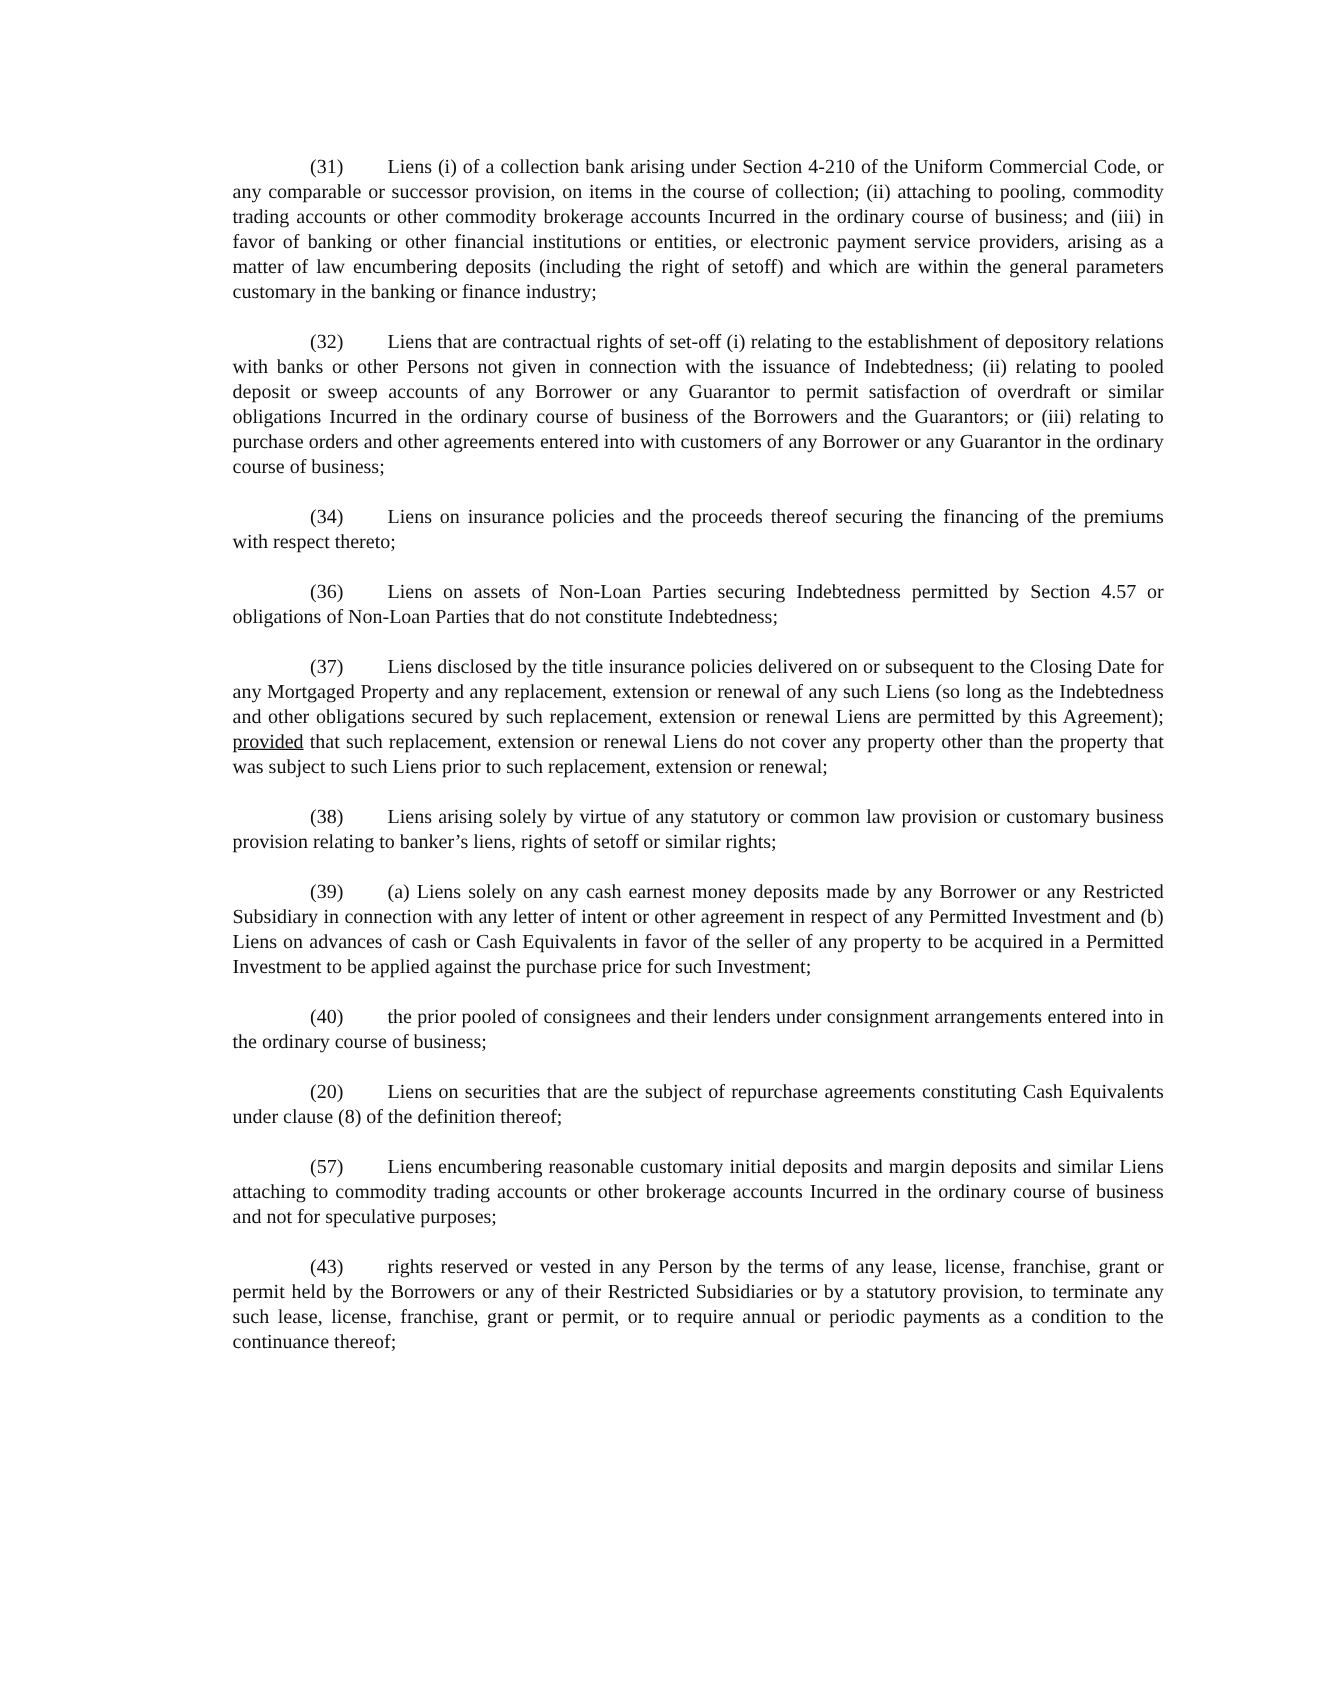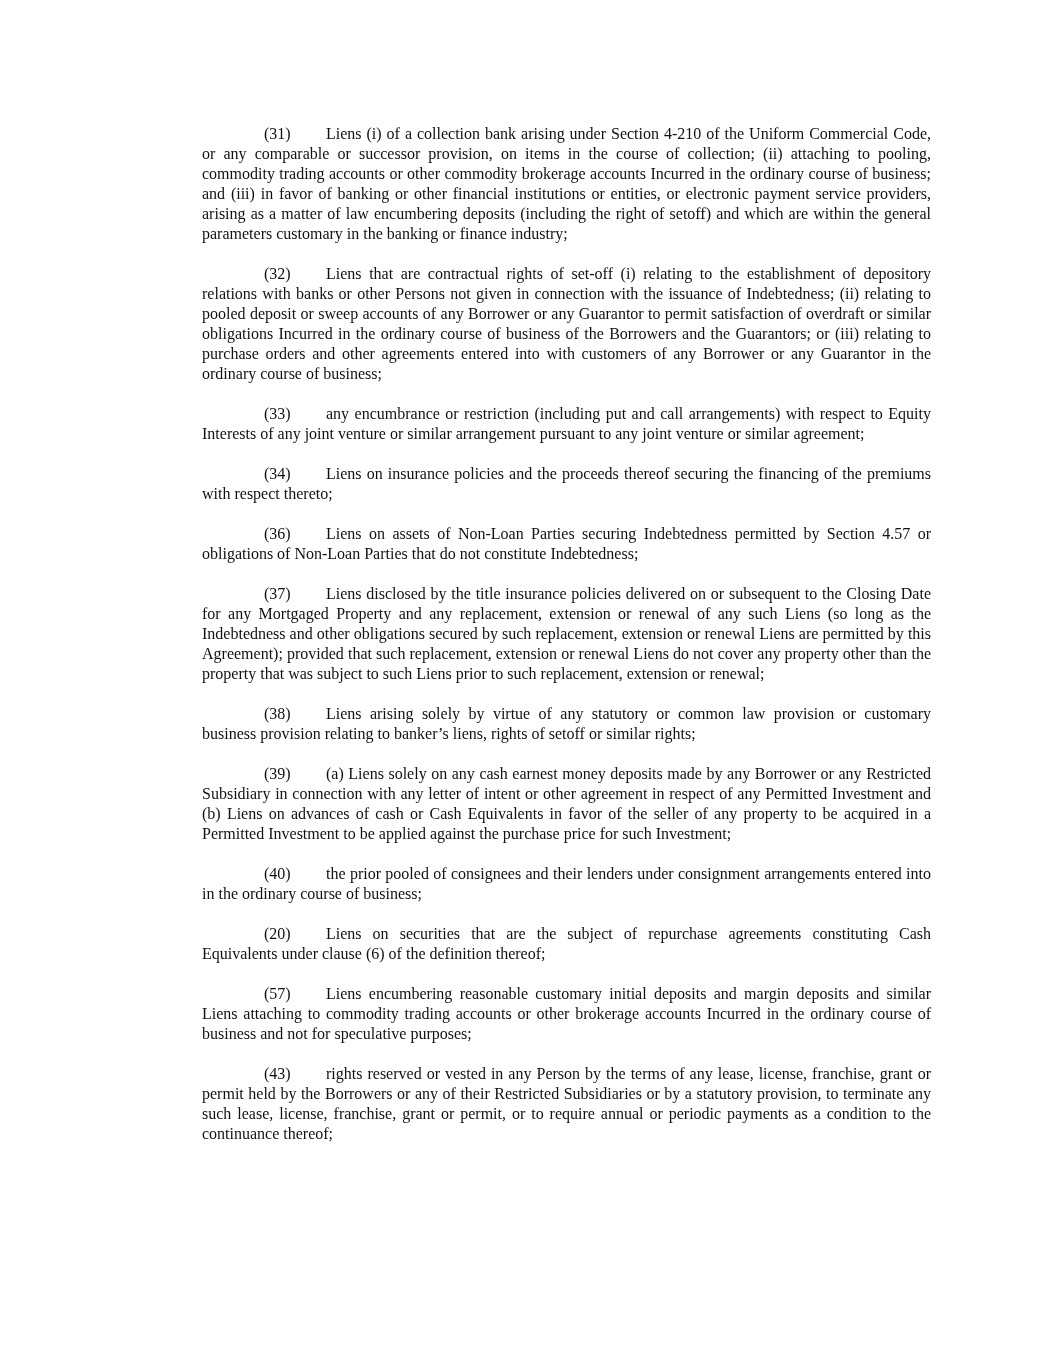--- a/index.html
+++ b/index.html
@@ -8,40 +8,39 @@
     position: absolute;
     left: 186px;
     top: 124px;
     width: 745px;
     font-family: "Liberation Serif", serif;
     font-size: 16px;
     line-height: 20px;
     color: #111111;
   }
   .para {
-    margin: 0 0 20px 16px;
+    margin: 0 0 20px 0;
     text-align: justify;
     text-indent: 62px;
   }
   .num {
     display: inline-block;
     width: 62px;
     text-indent: 0;
   }
-  .u { }
+  .u { text-decoration: underline; }
 </style>
 </head>
 <body>
 
 <div class="page">
   <p class="para"><span class="num">(31)</span><span>Liens (i) of a collection bank arising under Section 4-210 of the Uniform Commercial Code, or any comparable or successor provision, on items in the course of collection; (ii) attaching to pooling, commodity trading accounts or other commodity brokerage accounts Incurred in the ordinary course of business; and (iii) in favor of banking or other financial institutions or entities, or electronic payment service providers, arising as a matter of law encumbering deposits (including the right of setoff) and which are within the general parameters customary in the banking or finance industry;</span></p>
   <p class="para"><span class="num">(32)</span><span>Liens that are contractual rights of set-off (i) relating to the establishment of depository relations with banks or other Persons not given in connection with the issuance of Indebtedness; (ii) relating to pooled deposit or sweep accounts of any Borrower or any Guarantor to permit satisfaction of overdraft or similar obligations Incurred in the ordinary course of business of the Borrowers and the Guarantors; or (iii) relating to purchase orders and other agreements entered into with customers of any Borrower or any Guarantor in the ordinary course of business;</span></p>
-  <p class="para"><span class="num">(33)</span><span>any encumbrance or restriction (including put and call arrangements) with respect to Equity Interests of any joint venture or similar arrangement pursuant to any joint venture or similar agreement;</span></p>
   <p class="para"><span class="num">(34)</span><span>Liens on insurance policies and the proceeds thereof securing the financing of the premiums with respect thereto;</span></p>
   <p class="para"><span class="num">(36)</span><span>Liens on assets of Non-Loan Parties securing Indebtedness permitted by Section 4.57 or obligations of Non-Loan Parties that do not constitute Indebtedness;</span></p>
   <p class="para"><span class="num">(37)</span><span>Liens disclosed by the title insurance policies delivered on or subsequent to the Closing Date for any Mortgaged Property and any replacement, extension or renewal of any such Liens (so long as the Indebtedness and other obligations secured by such replacement, extension or renewal Liens are permitted by this Agreement); </span><span class="u">provided</span><span> that such replacement, extension or renewal Liens do not cover any property other than the property that was subject to such Liens prior to such replacement, extension or renewal;</span></p>
   <p class="para"><span class="num">(38)</span><span>Liens arising solely by virtue of any statutory or common law provision or customary business provision relating to banker’s liens, rights of setoff or similar rights;</span></p>
   <p class="para"><span class="num">(39)</span><span>(a) Liens solely on any cash earnest money deposits made by any Borrower or any Restricted Subsidiary in connection with any letter of intent or other agreement in respect of any Permitted Investment and (b) Liens on advances of cash or Cash Equivalents in favor of the seller of any property to be acquired in a Permitted Investment to be applied against the purchase price for such Investment;</span></p>
   <p class="para"><span class="num">(40)</span><span>the prior pooled of consignees and their lenders under consignment arrangements entered into in the ordinary course of business;</span></p>
-  <p class="para"><span class="num">(20)</span><span>Liens on securities that are the subject of repurchase agreements constituting Cash Equivalents under clause (6) of the definition thereof;</span></p>
+  <p class="para"><span class="num">(20)</span><span>Liens on securities that are the subject of repurchase agreements constituting Cash Equivalents under clause (8) of the definition thereof;</span></p>
   <p class="para"><span class="num">(57)</span><span>Liens encumbering reasonable customary initial deposits and margin deposits and similar Liens attaching to commodity trading accounts or other brokerage accounts Incurred in the ordinary course of business and not for speculative purposes;</span></p>
   <p class="para"><span class="num">(43)</span><span>rights reserved or vested in any Person by the terms of any lease, license, franchise, grant or permit held by the Borrowers or any of their Restricted Subsidiaries or by a statutory provision, to terminate any such lease, license, franchise, grant or permit, or to require annual or periodic payments as a condition to the continuance thereof;</span></p>
 </div>
 
 </body></html>

